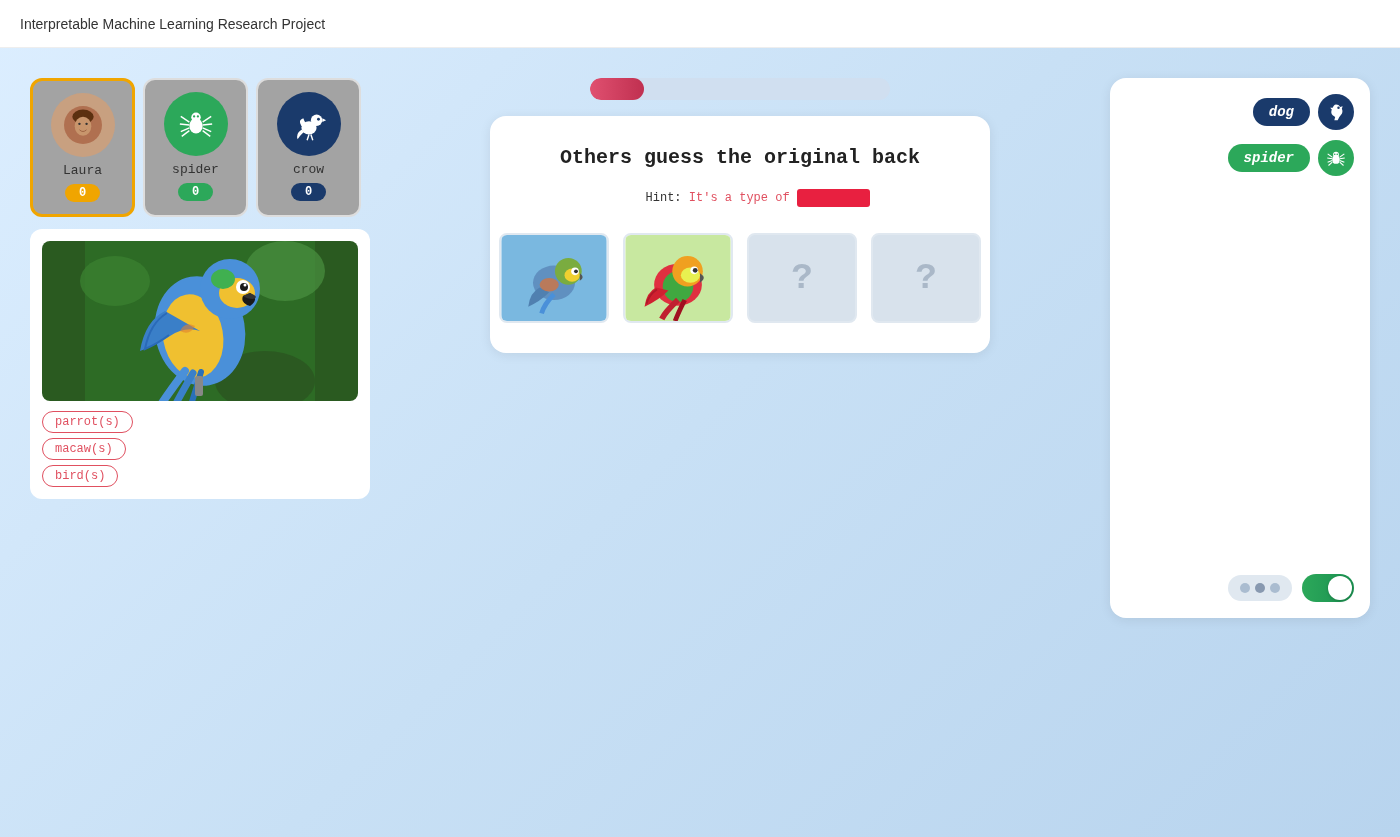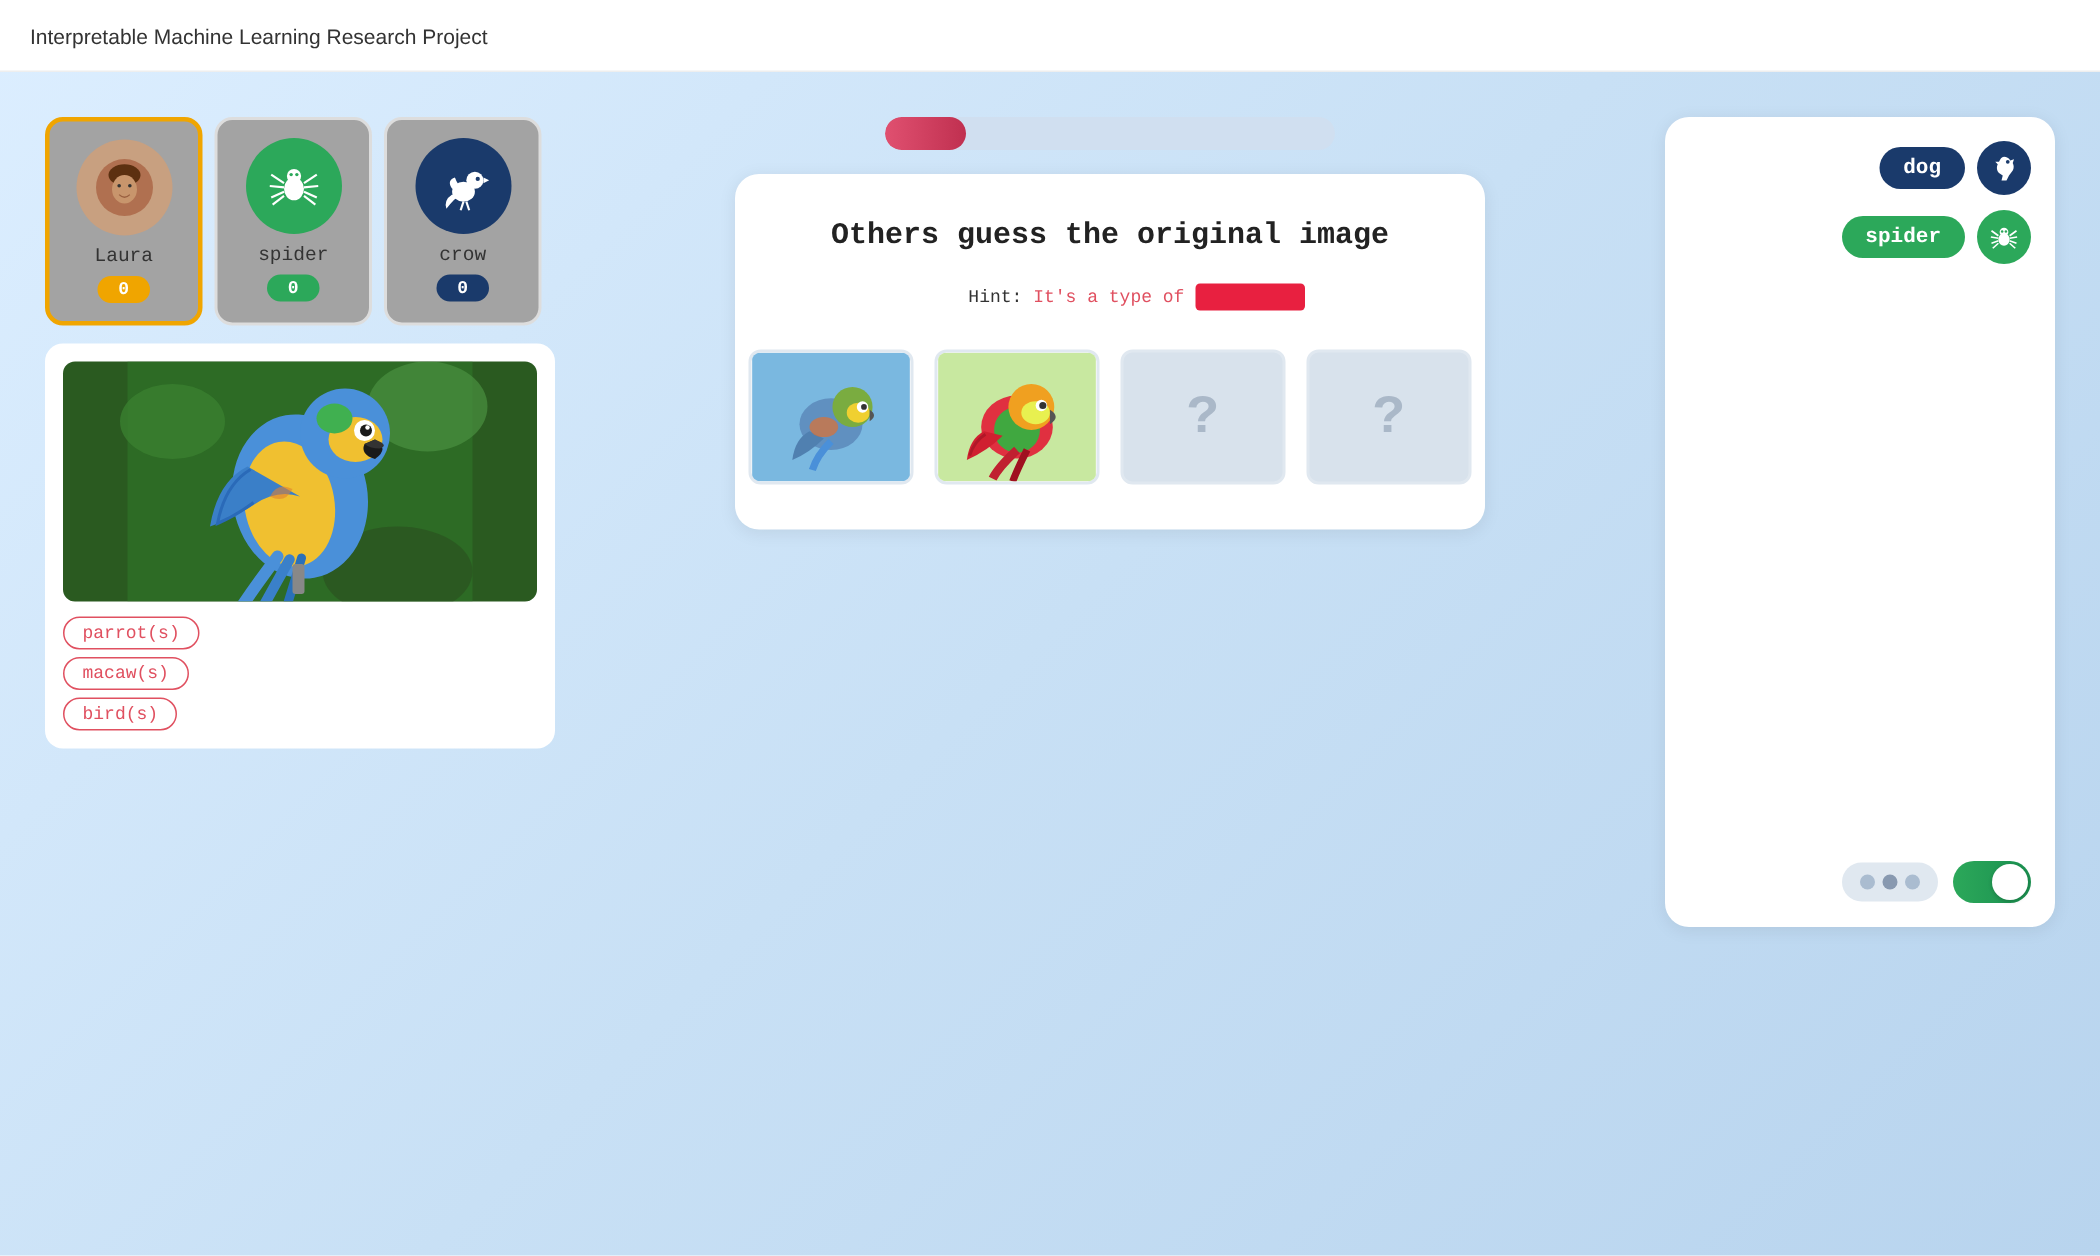--- a/index.html
+++ b/index.html
@@ -302,20 +302,21 @@
       display: flex;
       flex-direction: column;
       gap: 10px;
       align-items: flex-end;
     }
 
     .right-label-row {
       display: flex;
       align-items: center;
       gap: 8px;
+      font-style: italic;
     }
 
     .label-pill {
       padding: 6px 16px;
       border-radius: 20px;
       font-size: 14px;
       font-family: 'Courier New', monospace;
       color: white;
       font-weight: bold;
     }
@@ -517,21 +518,21 @@
     </div>
   </div>
 
   <div id="center-panel">
 
     <div id="progress-container">
       <div id="progress-fill"></div>
     </div>
 
     <div id="game-card">
-      <div id="game-title">Others guess the original image</div>
+      <div id="game-title">Others guess the original back</div>
 
       <div id="hint-line">
         <span class="hint-label">Hint:</span>
         <span class="hint-type">It's a type of</span>
         <span class="hint-redacted">&nbsp;&nbsp;&nbsp;&nbsp;&nbsp;&nbsp;&nbsp;&nbsp;</span>
       </div>
 
       <div id="image-choices">
 
         <div class="choice-img has-image">

